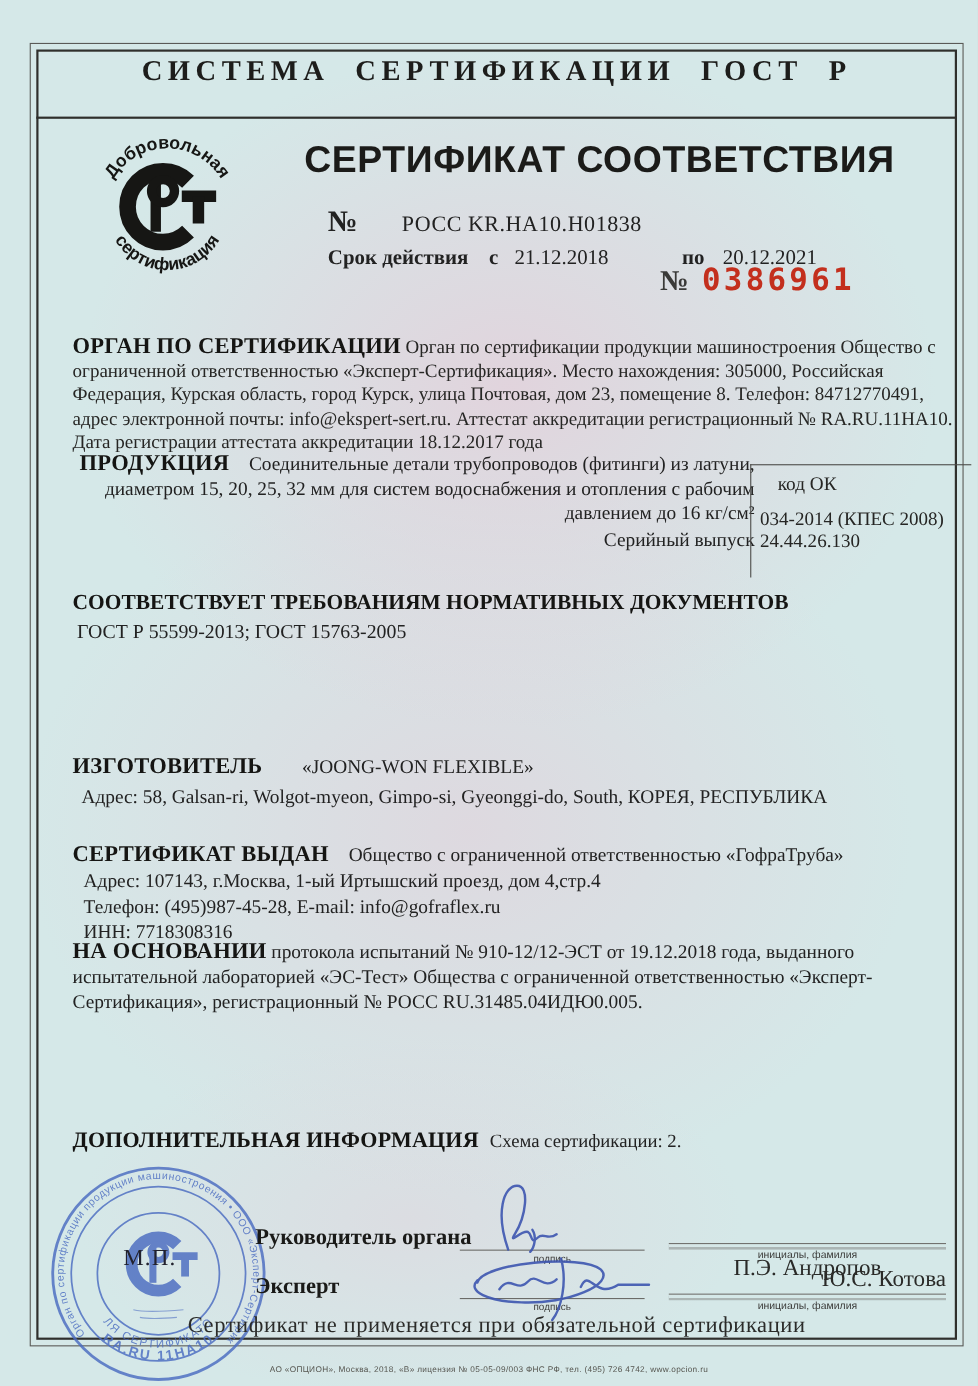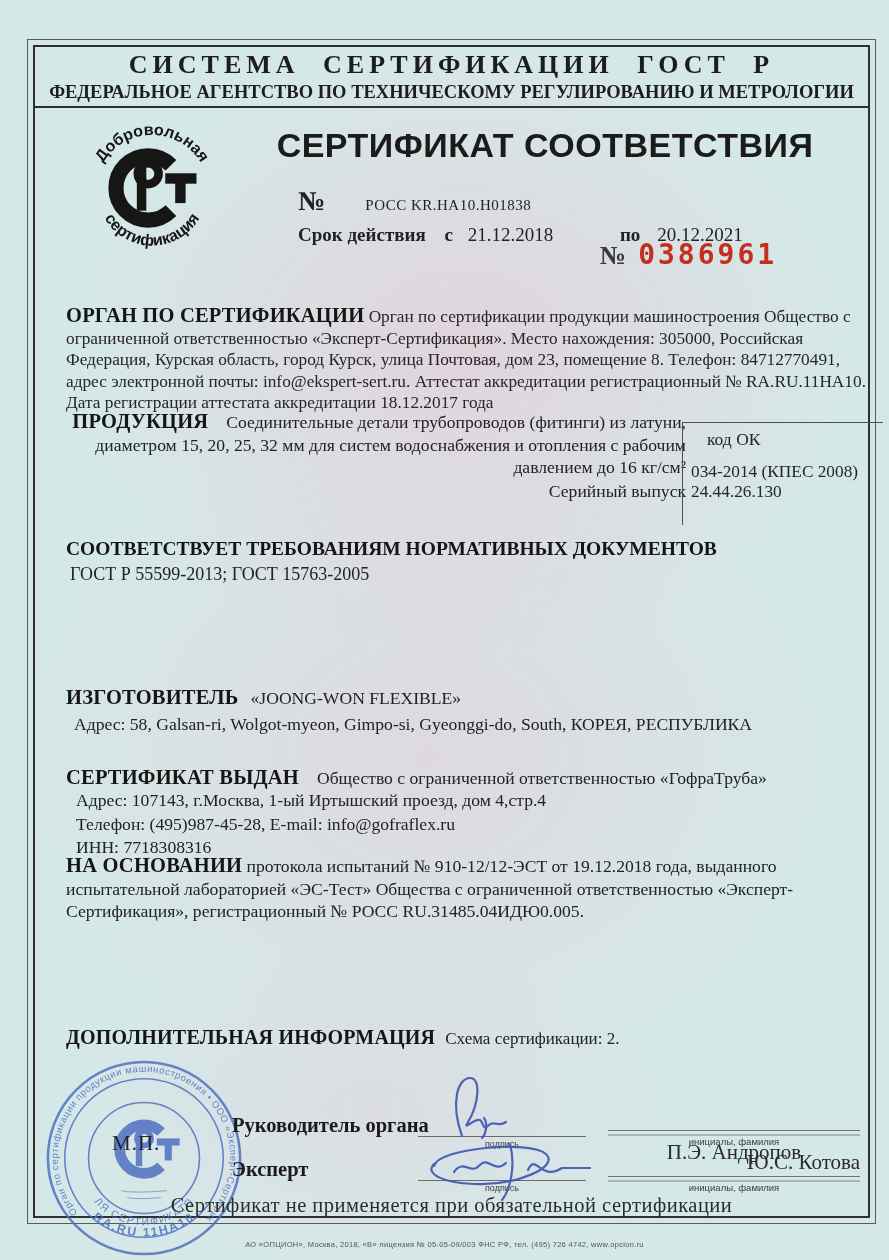--- a/index.html
+++ b/index.html
@@ -15,21 +15,21 @@
   #frame-inner{position:absolute;left:5px;top:5px;right:5px;bottom:5px;border:2px solid #2f2f2c;}
   #header-sep{position:absolute;left:33px;right:19px;top:106px;border-top:2px solid #2f2f2c;}
   #hdr-system{left:33px;right:19px;top:50px;text-align:center;font-weight:bold;font-size:26px;
     letter-spacing:5px;word-spacing:12px;color:#1d1d1b;}
   #hdr-agency{left:33px;right:19px;top:82px;text-align:center;font-weight:bold;font-size:18.5px;
     letter-spacing:0px;color:#1d1d1b;}
   #doc-title{left:225px;width:640px;top:126px;text-align:center;font-family:"Liberation Sans",sans-serif;
     font-weight:bold;font-size:34px;letter-spacing:0.5px;color:#1b1b19;}
   #cert-no{left:298px;top:186px;font-size:20px;}
   #cert-no .sign{font-size:27px;font-weight:bold;}
-  #cert-no .val{margin-left:40px;letter-spacing:0.5px;font-size:15px;}
+  #cert-no .val{margin-left:40px;letter-spacing:0.5px;font-size:20px;}
   #validity{left:298px;top:224px;font-size:19px;}
   #validity .b{font-weight:bold;}
   #blank-no{left:600px;top:238px;width:215px;text-align:left;}
   #blank-no .sign{font-size:26px;font-weight:bold;color:#3a3a38;}
   #blank-no .val{font-family:"DejaVu Sans Mono",monospace;font-weight:bold;font-size:28px;
     letter-spacing:3px;color:#c32f1d;margin-left:12px;}
   .para{line-height:21.5px;font-size:17.3px;color:#262624;}
   .lbl{font-weight:bold;font-size:20.5px;color:#151513;letter-spacing:0.2px;}
   .lbl-caps{font-weight:bold;font-size:19.5px;color:#151513;}
   #org-para{left:66px;top:288px;width:808px;}
@@ -38,21 +38,21 @@
   .code-box{border-left:1.5px solid #4d4d4a;border-top:1.5px solid #4d4d4a;padding:6px 0 0 8px;
     font-size:17.3px;color:#262624;}
   #code-ok{left:682px;top:422px;width:192px;height:96px;}
   #code-tnved{left:682px;top:556px;width:192px;height:92px;}
   .code-box .cl{padding-left:16px;font-size:17.5px;}
   #code-ok .cv{margin-top:12px;line-height:20px;}
   #code-tnved .cv{margin-top:22px;}
   #conf-label{left:66px;top:538px;}
   #conf-standards{left:70px;top:564px;font-size:18px;}
   #manuf{left:66px;top:686px;}
-  #manuf .name{font-size:17.6px;margin-left:12px;}
+  #manuf .name{font-size:17.6px;margin-left:36px;}
   #manuf .addr{font-size:17.6px;margin-top:5px;padding-left:8px;}
   #issued{left:66px;top:766px;}
   #issued .name{font-size:17.6px;margin-left:18px;}
   #issued .ln{font-size:17.6px;line-height:23.5px;padding-left:10px;}
   #basis-para{left:66px;top:854px;width:804px;line-height:22.5px;font-size:17.6px;}
   #addinfo{left:66px;top:1026px;}
   #addinfo .txt{font-size:17px;margin-left:10px;}
   #mp-text{left:112px;top:1131px;font-size:21px;letter-spacing:1px;color:#22222e;}
   .role{font-weight:bold;font-size:20.5px;color:#1a1a18;}
   #role-head{left:232px;top:1114px;}
@@ -80,21 +80,20 @@
 <body>
 
 <div id="page">
 
   <div id="frame-outer">
     <div id="frame-inner"></div>
   </div>
   <div id="header-sep"></div>
 
   <div id="hdr-system" class="abs">СИСТЕМА СЕРТИФИКАЦИИ ГОСТ Р</div>
-  <div id="hdr-agency" class="abs">ФЕДЕРАЛЬНОЕ АГЕНТСТВО ПО ТЕХНИЧЕСКОМУ РЕГУЛИРОВАНИЮ И МЕТРОЛОГИИ</div>
 
   <div class="abs" style="left:76px;top:116px;">
     <svg width="152" height="142" viewBox="0 0 160 150">
       <defs>
         <path id="arcTop" d="M 20 80 A 60 60 0 1 1 140 80"></path>
         <path id="arcBot" d="M 24 94 A 58 58 0 0 0 136 94"></path>
       </defs>
       <text font-family="Liberation Sans, sans-serif" font-size="17" font-weight="bold" fill="#161614" text-anchor="middle">
         <textPath href="#arcTop" startOffset="50%">Добровольная</textPath>
       </text>

